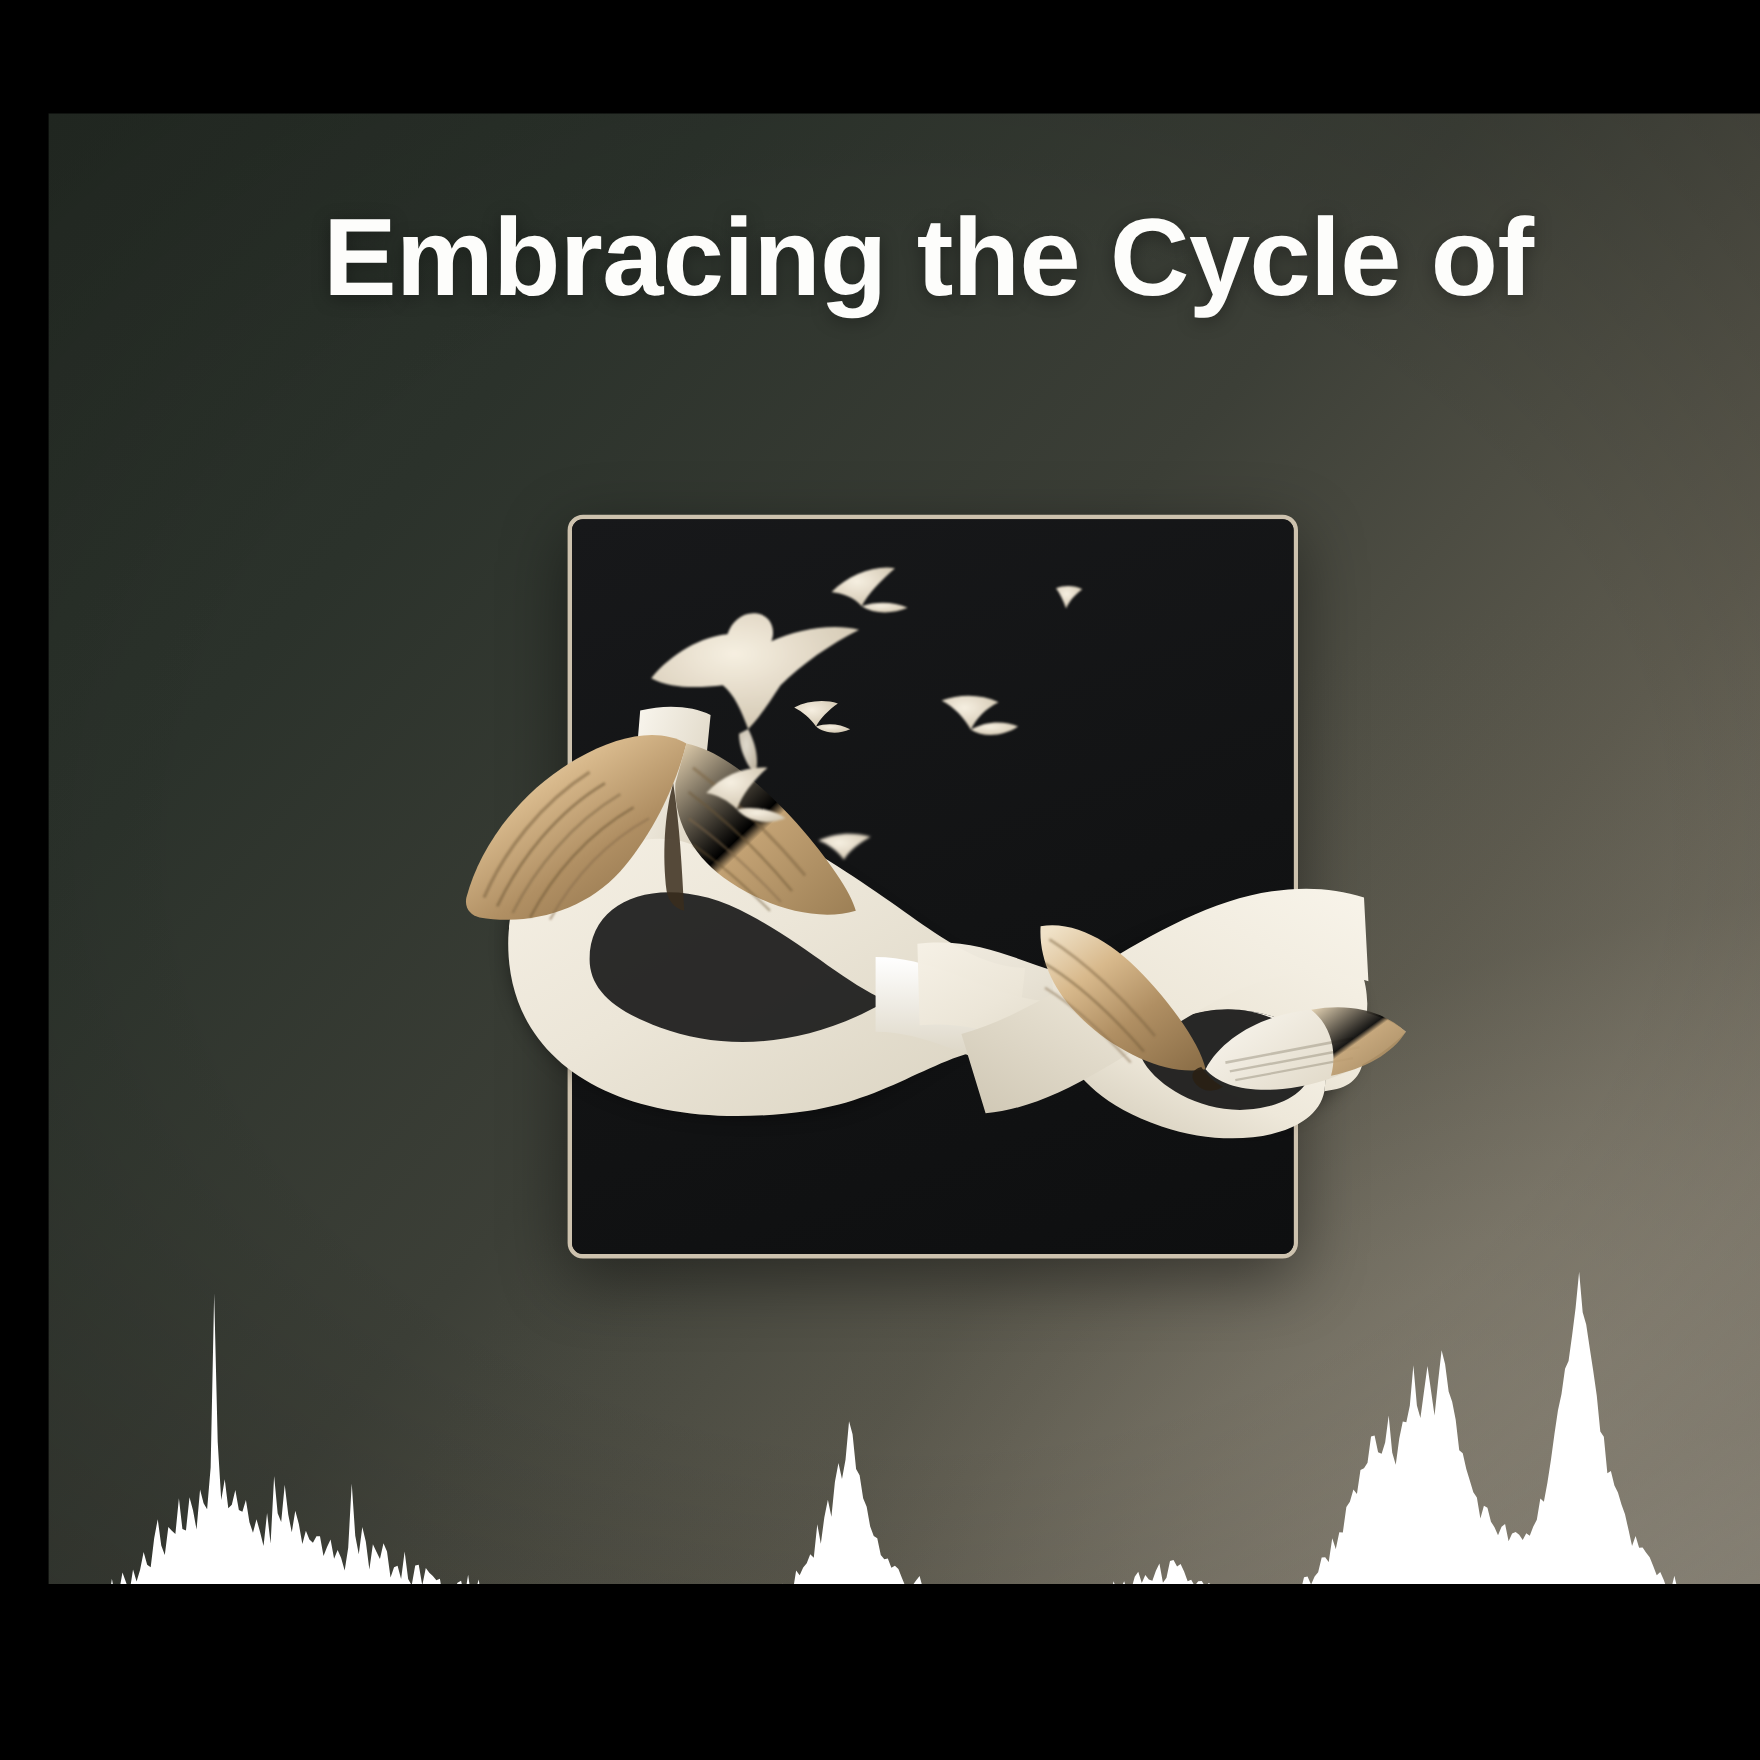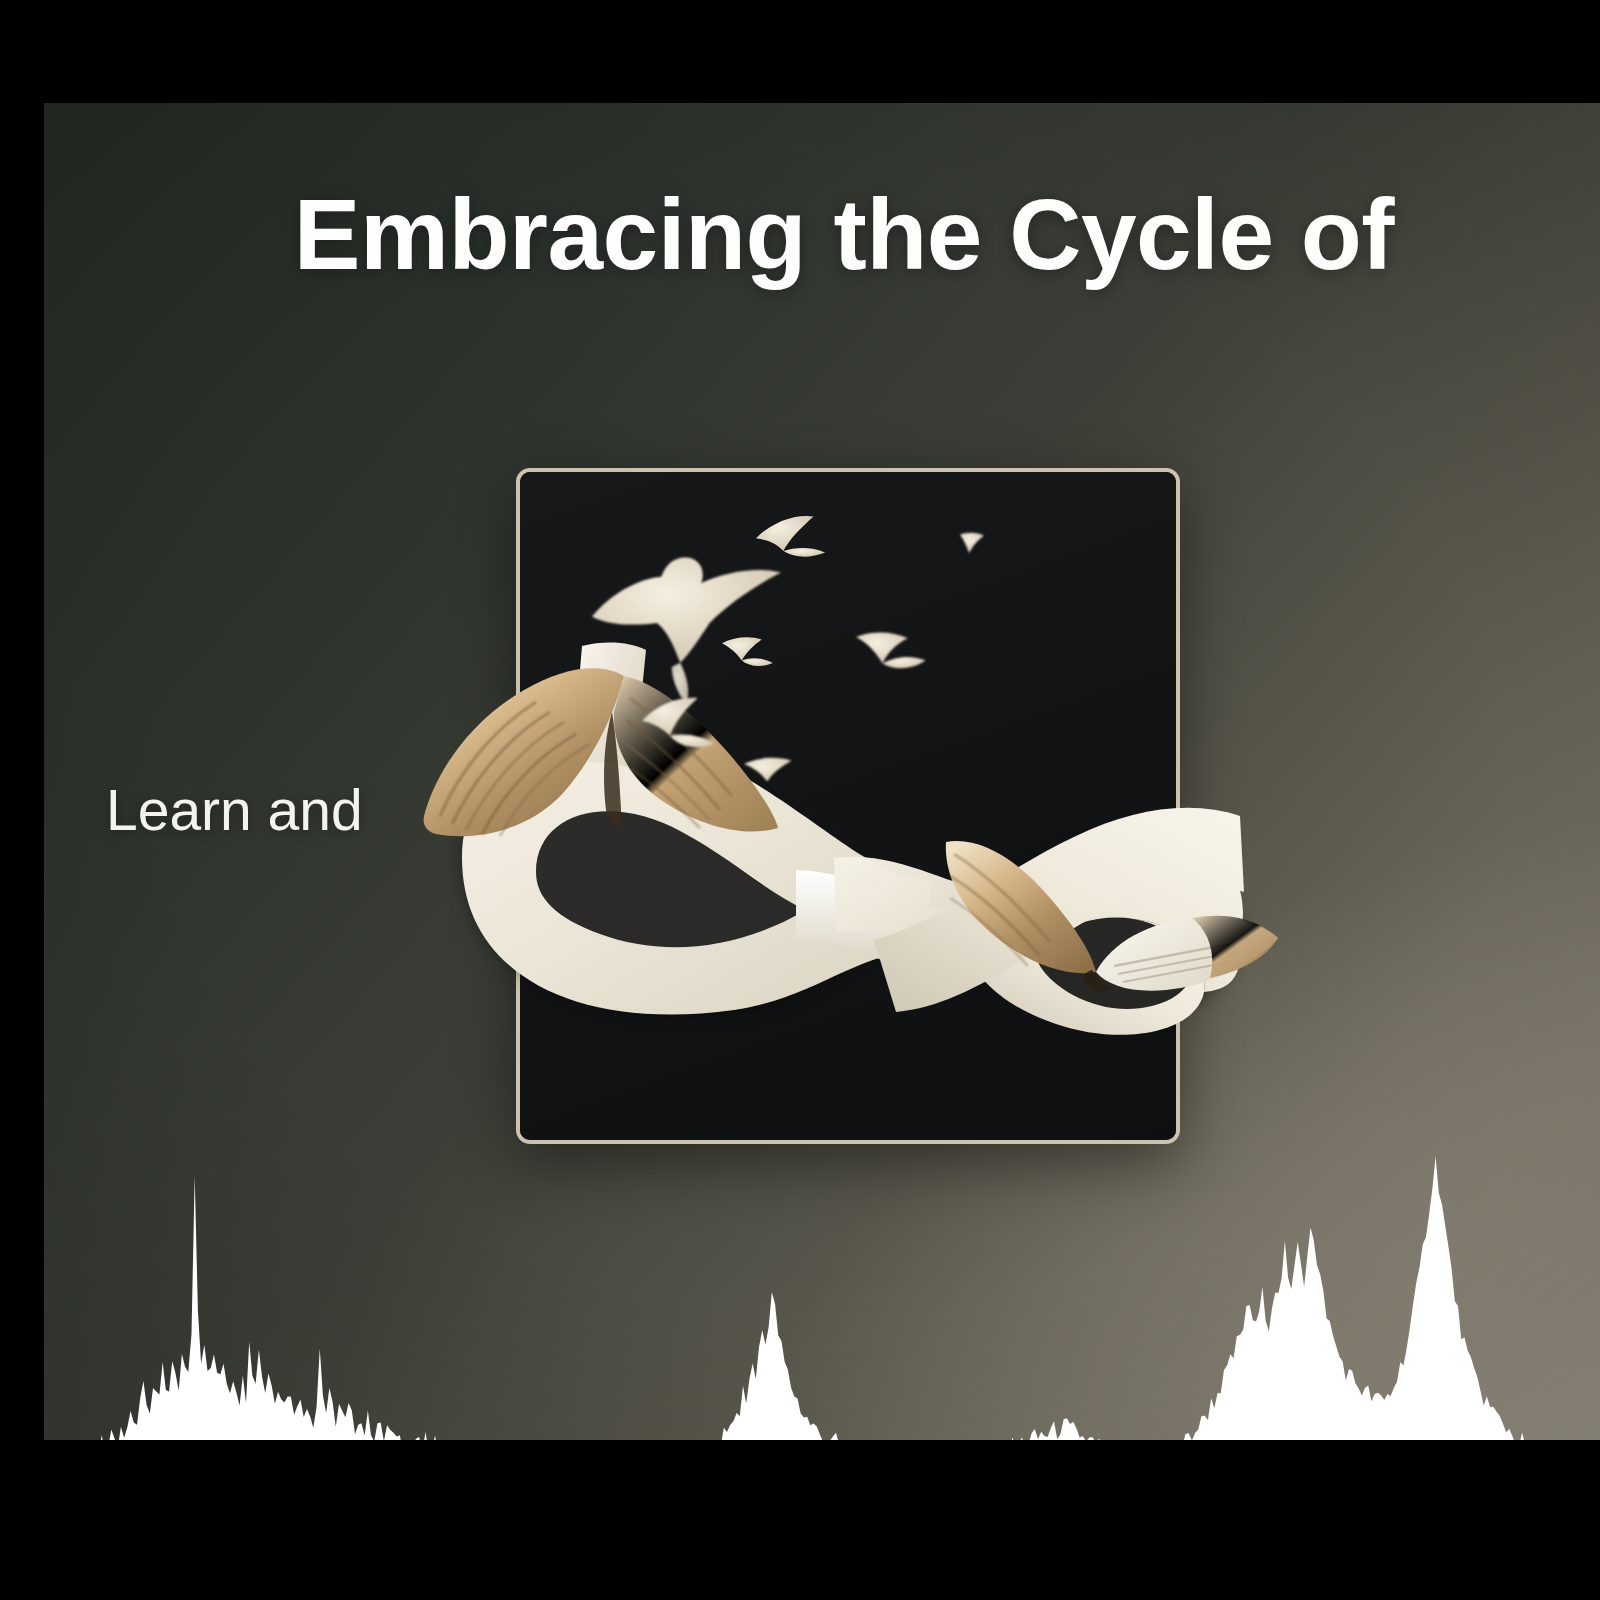--- a/index.html
+++ b/index.html
@@ -129,21 +129,20 @@
 
 <div id="stage">
 
   <div class="bg"></div>
   <div class="bg-vignette"></div>
 
   <div class="title">
     <span class="l1">Embracing the Cycle of</span>
   </div>
 
-  <div class="caption caption-left">Learn and</div>
 
   <div class="card">
     <div class="card-inner"></div>
   </div>
 
   <div class="art">
     <svg viewBox="0 0 880 700" xmlns="http://www.w3.org/2000/svg">
       <defs>
         <linearGradient id="ribA" x1="0" y1="0" x2="1" y2="1">
           <stop offset="0%" stop-color="#f6f1e6"></stop>

